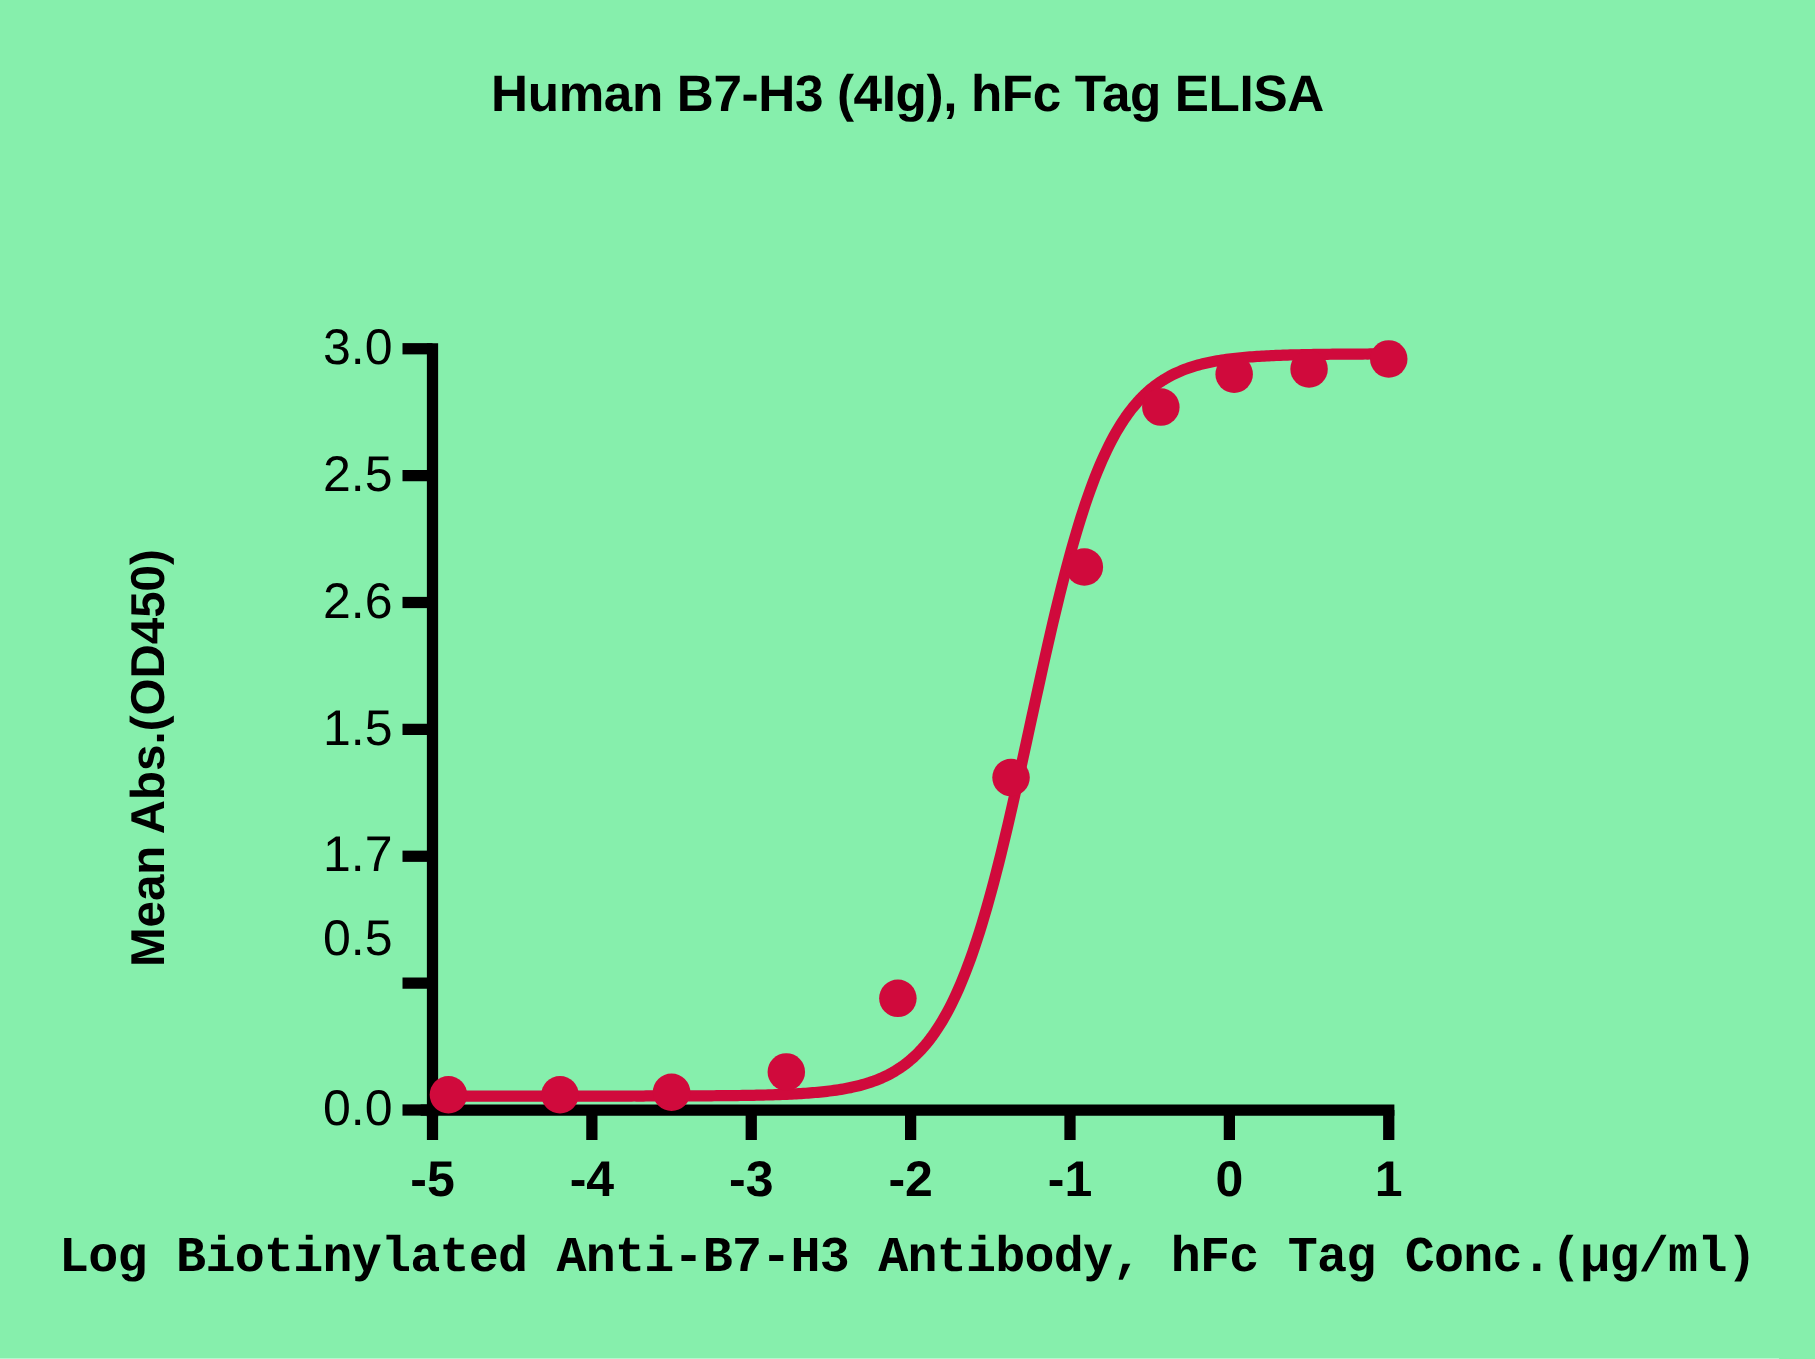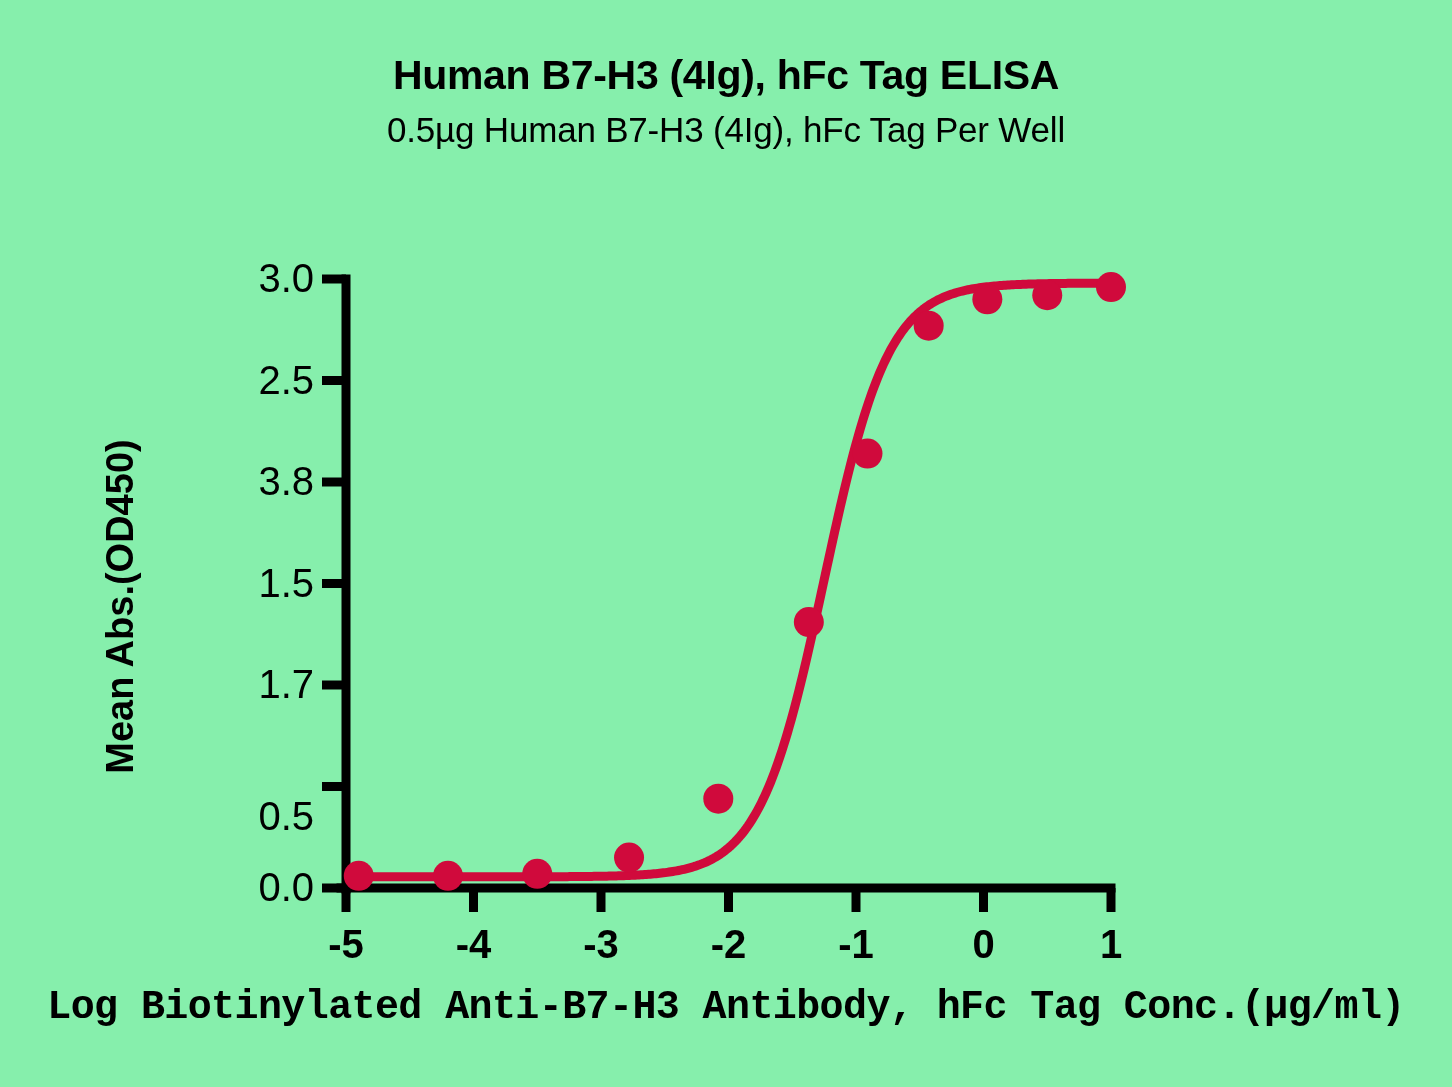--- a/index.html
+++ b/index.html
@@ -100,21 +100,20 @@
     font-family: Liberation Mono, monospace;
   }
 </style>
 </head>
 <body>
 
 <div id="page">
 
   <div id="title-block">
     <div id="chart-title">Human B7-H3 (4Ig), hFc Tag ELISA</div>
-    <div id="chart-subtitle">0.5µg Human B7-H3 (4Ig), hFc Tag Per Well</div>
   </div>
 
   <div id="plot-wrap">
 
     <svg id="plot-svg" width="1452" height="1087" viewBox="0 0 1452 1087">
 
       <g>
         <line id="y-spine" x1="346" y1="279" x2="346" y2="889" stroke="#000000" stroke-width="9" stroke-linecap="square"></line>
         <line id="x-spine" x1="341" y1="888" x2="1111" y2="888" stroke="#000000" stroke-width="9" stroke-linecap="square"></line>
       </g>
@@ -154,24 +153,24 @@
           <circle cx="1111.00" cy="287.12" r="15" fill="#D00A3C"></circle>
         </g>
     </svg>
 
     <div id="y-axis-title">Mean Abs.(OD450)</div>
     <div id="x-axis-title">Log Biotinylated Anti-B7-H3 Antibody, hFc Tag Conc.(µg/ml)</div>
 
     <div id="y-tick-labels">
         <div class="tick-label-y" style="left: 204px; top: 258px;">3.0</div>
         <div class="tick-label-y" style="left: 204px; top: 359.5px;">2.5</div>
-        <div class="tick-label-y" style="left: 204px; top: 461px;">3.8</div>
+        <div class="tick-label-y" style="left: 204px; top: 461px;">2.6</div>
         <div class="tick-label-y" style="left: 204px; top: 562.5px;">1.5</div>
         <div class="tick-label-y" style="left: 204px; top: 664px;">1.7</div>
-        <div class="tick-label-y" style="left: 204px; top: 796px; text-align: right;">0.5</div>
+        <div class="tick-label-y" style="left: 204px; top: 731px; text-align: right;">0.5</div>
         <div class="tick-label-y" style="left: 204px; top: 867px;">0.0</div>
       </div>
     <div id="x-tick-labels">
         <div class="tick-label-x" style="left: 306px; top: 924px;">-5</div>
         <div class="tick-label-x" style="left: 433.5px; top: 924px;">-4</div>
         <div class="tick-label-x" style="left: 561px; top: 924px;">-3</div>
         <div class="tick-label-x" style="left: 688.5px; top: 924px;">-2</div>
         <div class="tick-label-x" style="left: 816px; top: 924px;">-1</div>
         <div class="tick-label-x" style="left: 943.5px; top: 924px;">0</div>
         <div class="tick-label-x" style="left: 1071px; top: 924px;">1</div>

